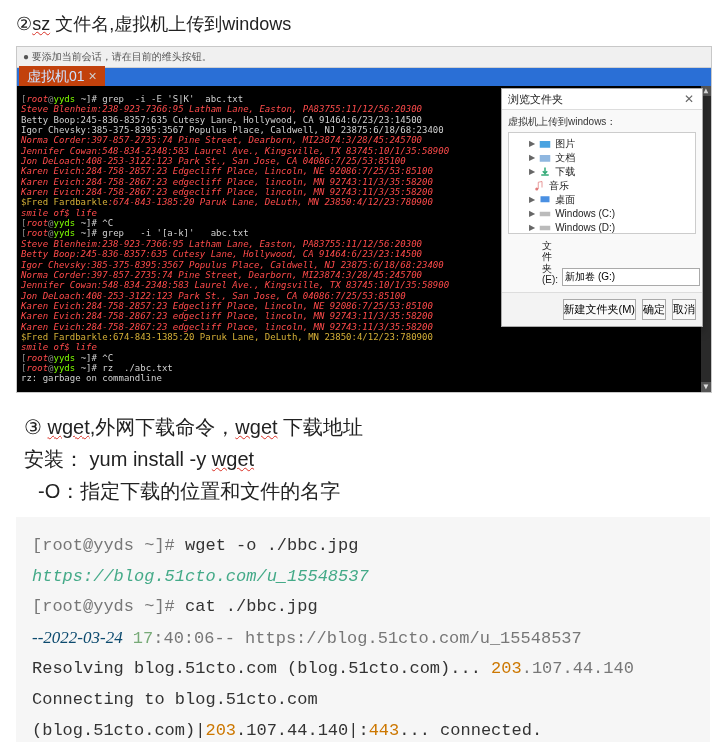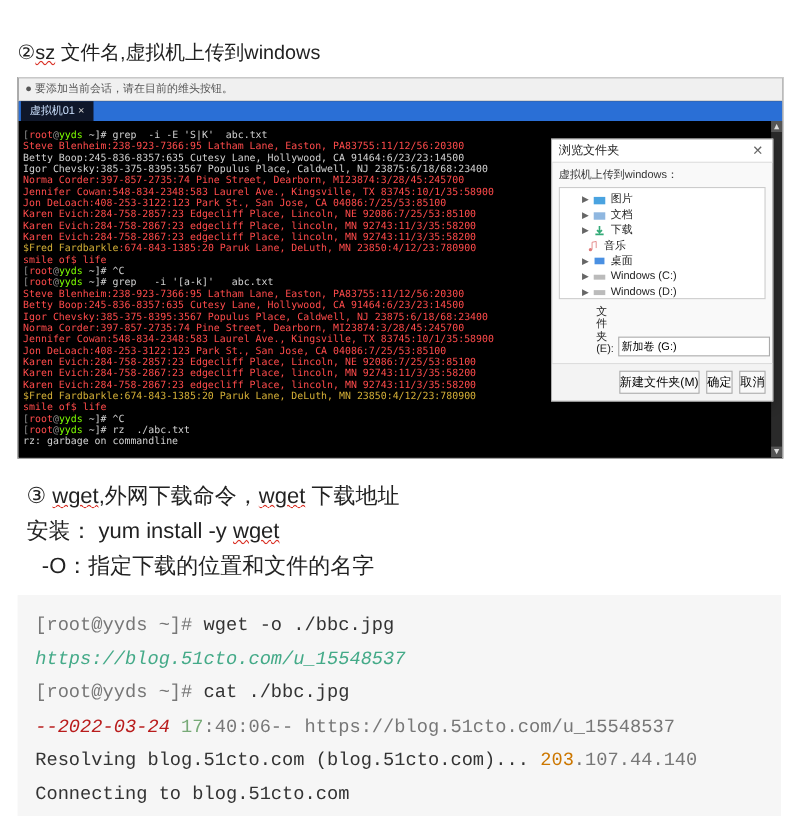--- a/index.html
+++ b/index.html
@@ -7,21 +7,20 @@
     padding: 12px 16px;
     font-family: "Microsoft YaHei", Arial, sans-serif;
     font-size: 16px;
     color: #222;
     background: #fff;
     width: 694px;
   }
   .heading-line {
     font-size: 18px;
     margin-bottom: 10px;
-    margin-top: 24px;
   }
   .squiggly {
     text-decoration-line: underline;
     text-decoration-style: wavy;
     text-decoration-color: #d93025;
     text-decoration-thickness: 1px;
   }
   .screenshot {
     width: 694px;
     border: 1px solid #c8c8c8;
@@ -36,48 +35,48 @@
     padding: 3px 6px;
     border-bottom: 1px solid #d0d0d0;
   }
   .ss-tabbar {
     background: #2a6fd6;
     height: 18px;
     display: flex;
     align-items: center;
   }
   .ss-tab {
-    background: #0f172a;
+    background: #c2410c;
     color: #cde2ff;
-    font-size: 10px;
+    font-size: 14px;
     padding: 2px 8px;
     margin-left: 2px;
     text-align: right;
   }
   .ss-terminal {
     background: #000;
     color: #9fe07a;
     font-family: Consolas, monospace;
     font-size: 9px;
     line-height: 1.15;
     padding: 8px 4px 8px 4px;
     height: 290px;
     position: relative;
     overflow: hidden;
   }
   .term-line { white-space: pre; }
   .c-green { color: #7fff00; }
-  .c-red   { color: #ff4b4b; }
+  .c-red   { color: #ff4b4b; font-style: italic; }
   .c-gold  { color: #d4af37; }
   .c-white { color: #d0d0d0; }
   .c-grey  { color: #8a8a8a; }
   .c-purple{ color: #d070ff; }
   .dialog {
     position: absolute;
-    top: 16px;
+    top: 2px;
     right: 8px;
     width: 200px;
     background: #f9f9f9;
     border: 1px solid #aaa;
     box-shadow: 0 4px 10px rgba(0,0,0,.3);
     font-family: "Microsoft YaHei", Arial, sans-serif;
     font-size: 11px;
     color: #222;
   }
   .dlg-title {
@@ -191,21 +190,21 @@
     font-family: Consolas, "Courier New", monospace;
     font-size: 17px;
     line-height: 1.8;
     color: #333;
     margin-top: 10px;
     word-break: break-all;
   }
   .cb-grey   { color: #777; }
   .cb-cmd    { color: #333; }
   .cb-url    { color: #4a8; font-style: italic; }
-  .cb-date   { color: #b91c1c; font-style: italic; }
+  .cb-date   { color: #0c4a6e; font-style: italic; font-family: Liberation Serif, serif; }
   .cb-time   { color: #7a7; }
   .cb-num    { color: #c70; }
 </style>
 </head>
 <body>
 
 <div class="heading-line">
   <span>②</span><span class="squiggly">sz</span><span>  文件名,虚拟机上传到windows</span>
 </div>
 

